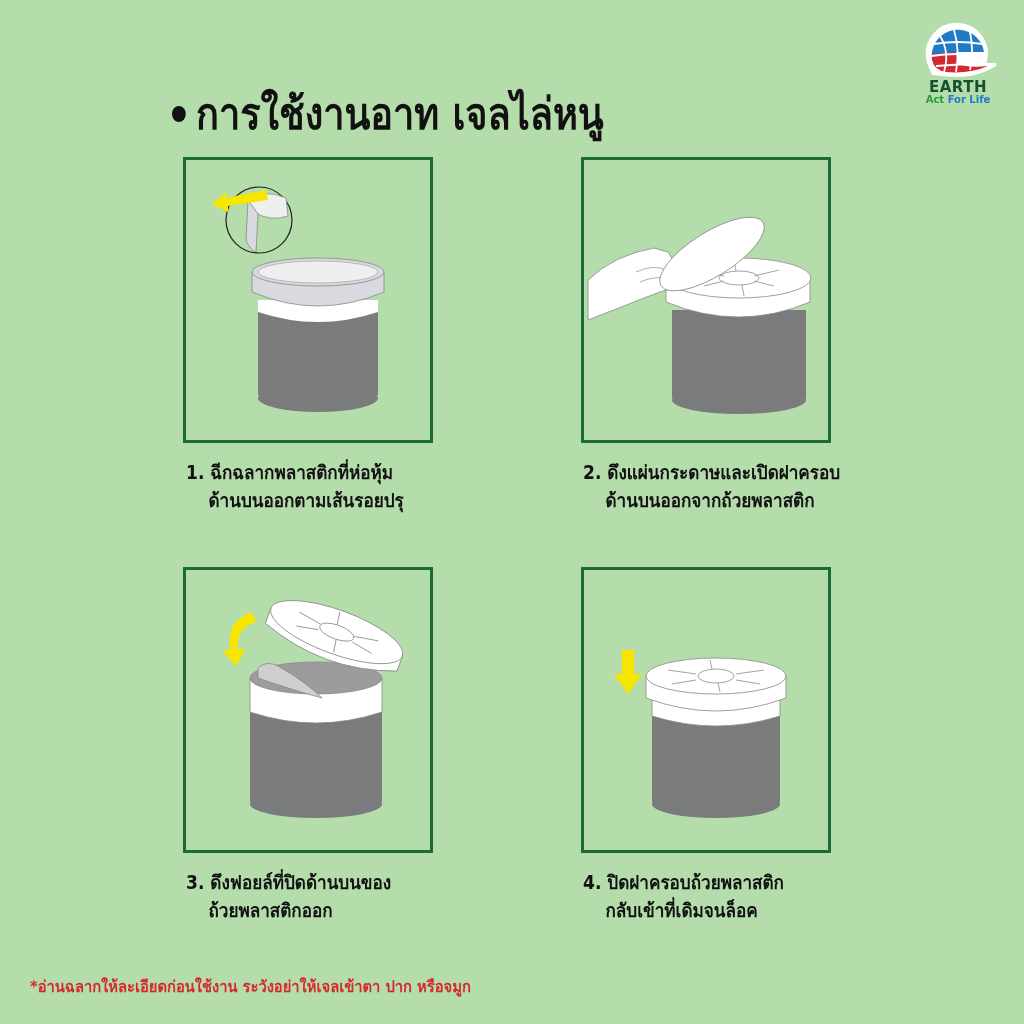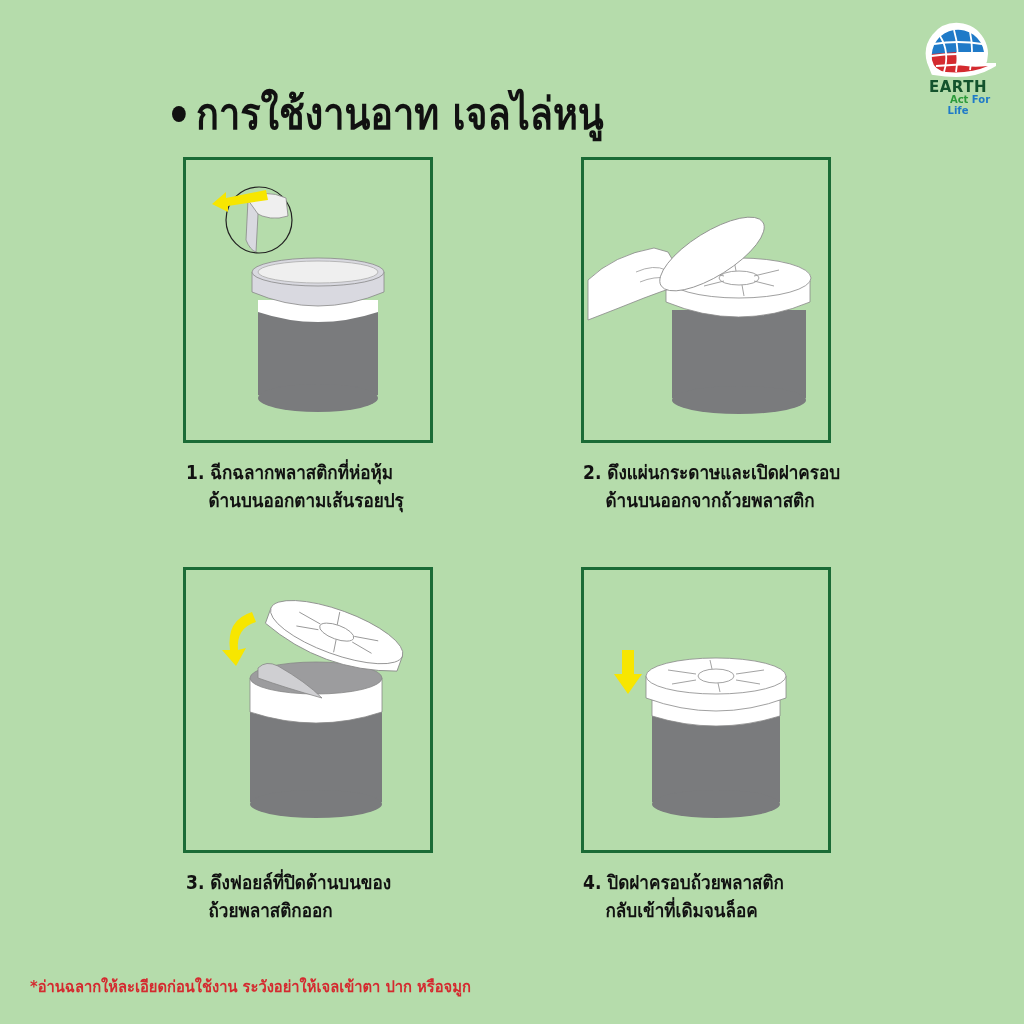--- a/index.html
+++ b/index.html
@@ -21,21 +21,21 @@
   }
   .logo { position:absolute; left:920px; top:22px; width:76px; height:86px; }
   .logo-text1 {
     position:absolute; left:0; top:56px; width:76px; text-align:center;
     font-weight:bold; font-size:15px; color:#14532d; letter-spacing:0.5px;
   }
   .logo-text2 {
     position:absolute; left:0; top:72px; width:76px; text-align:center;
     font-size:10px; font-weight:bold;
   }
-  .logo-text2 .act { color:#2c9a3b;margin-left:24px; }
+  .logo-text2 .act { color:#2c9a3b; }
   .logo-text2 .life { color:#1f7ac8;margin-top:14px; }
   .panel {
     position:absolute; width:244px; height:280px;
     border:3px solid #1b6b36; background:#b5dcab;
   }
   .panel svg { position:absolute; left:0; top:0; }
   .caption {
     position:absolute; font-size:19px; font-weight:bold; color:#111;
     line-height:28px; white-space:nowrap;
     transform: scaleX(0.9); transform-origin:left top;

